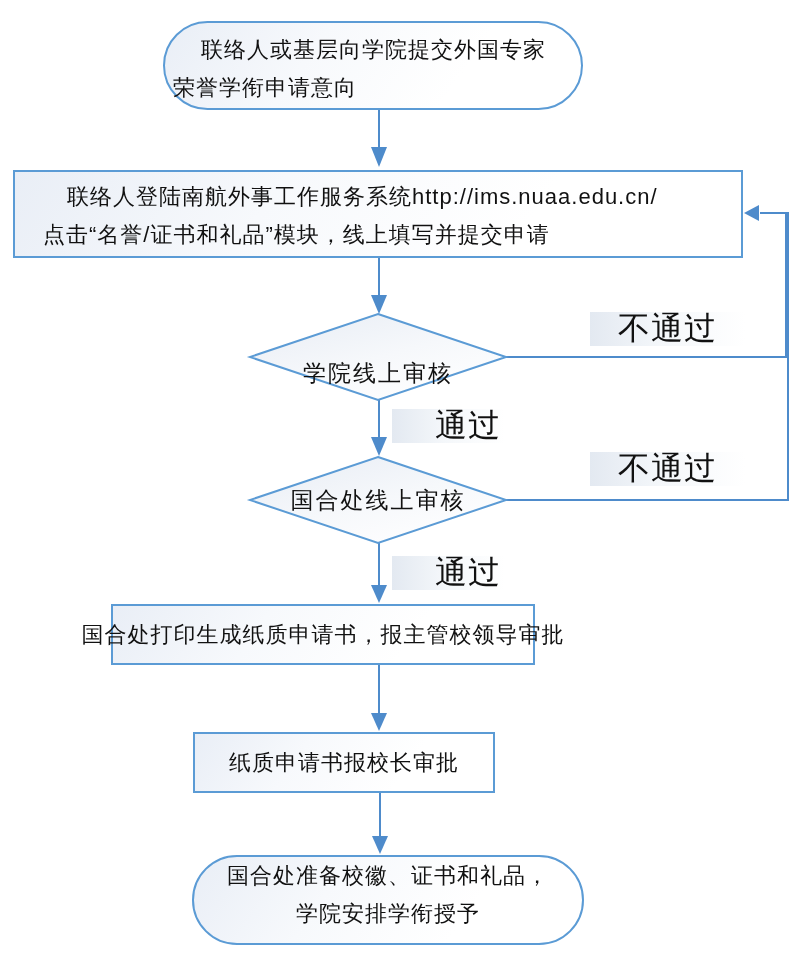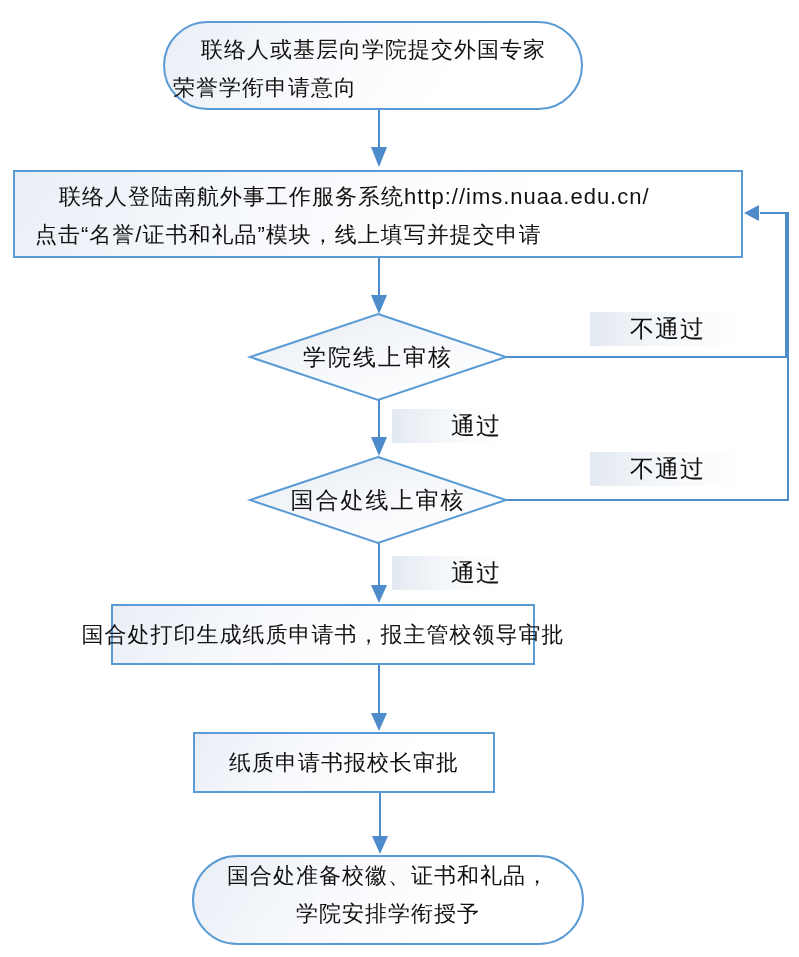--- a/index.html
+++ b/index.html
@@ -8,31 +8,31 @@
   #wires{position:absolute;left:0;top:0;width:799px;height:957px;z-index:1;}
   .node{position:absolute;z-index:2;box-sizing:border-box;
         border:2px solid #5b9bd5;
         background:linear-gradient(125deg,#e9eef6 0%,#f7f9fc 35%,#ffffff 70%);
         font-size:22px;line-height:38px;letter-spacing:1px;}
   .stadium{border-radius:46px;}
   .rect{}
   .node .tline{white-space:nowrap;}
   .start-node{left:163px;top:21px;width:420px;height:89px;padding:8px 10px 0 8px;text-align:left;font-family:Liberation Serif, serif;}
   .start-node .l1{text-indent:28px;}
-  .system-node{left:13px;top:170px;width:730px;height:88px;padding:6px 18px 0 20px;text-align:left;}
+  .system-node{left:13px;top:170px;width:730px;height:88px;padding:6px 18px 0 28px;text-align:left;}
   .system-node .l1{text-indent:24px;}
   .print-node{left:111px;top:604px;width:424px;height:61px;display:flex;align-items:center;justify-content:center;}
   .president-node{left:193px;top:732px;width:302px;height:61px;display:flex;align-items:center;justify-content:center;}
   .end-node{left:192px;top:855px;width:392px;height:90px;border-radius:45px;padding-top:0;text-align:center;}
   .diamond-label{position:absolute;z-index:3;width:256px;height:36px;left:250px;
         display:flex;align-items:center;justify-content:center;
         font-size:23px;letter-spacing:2px;background:transparent;}
-  .dl-1{top:339px;}
+  .dl-1{top:355px;}
   .dl-2{top:482px;}
-  .branch-label{position:absolute;z-index:3;height:34px;font-size:24px;letter-spacing:1px;
+  .branch-label{position:absolute;z-index:3;height:34px;font-size:32px;letter-spacing:1px;
         background:linear-gradient(to right,#e3e9f1 0%,#f4f7fa 45%,#ffffff 100%);
         display:flex;align-items:center;}
   .fail-1{left:590px;top:312px;width:155px;justify-content:center;}
   .fail-2{left:590px;top:452px;width:155px;justify-content:center;}
   .pass-1{left:392px;top:409px;width:113px;justify-content:flex-end;padding-right:4px;box-sizing:border-box;}
   .pass-2{left:392px;top:556px;width:113px;justify-content:flex-end;padding-right:4px;box-sizing:border-box;}
 </style>
 </head>
 <body>
 

